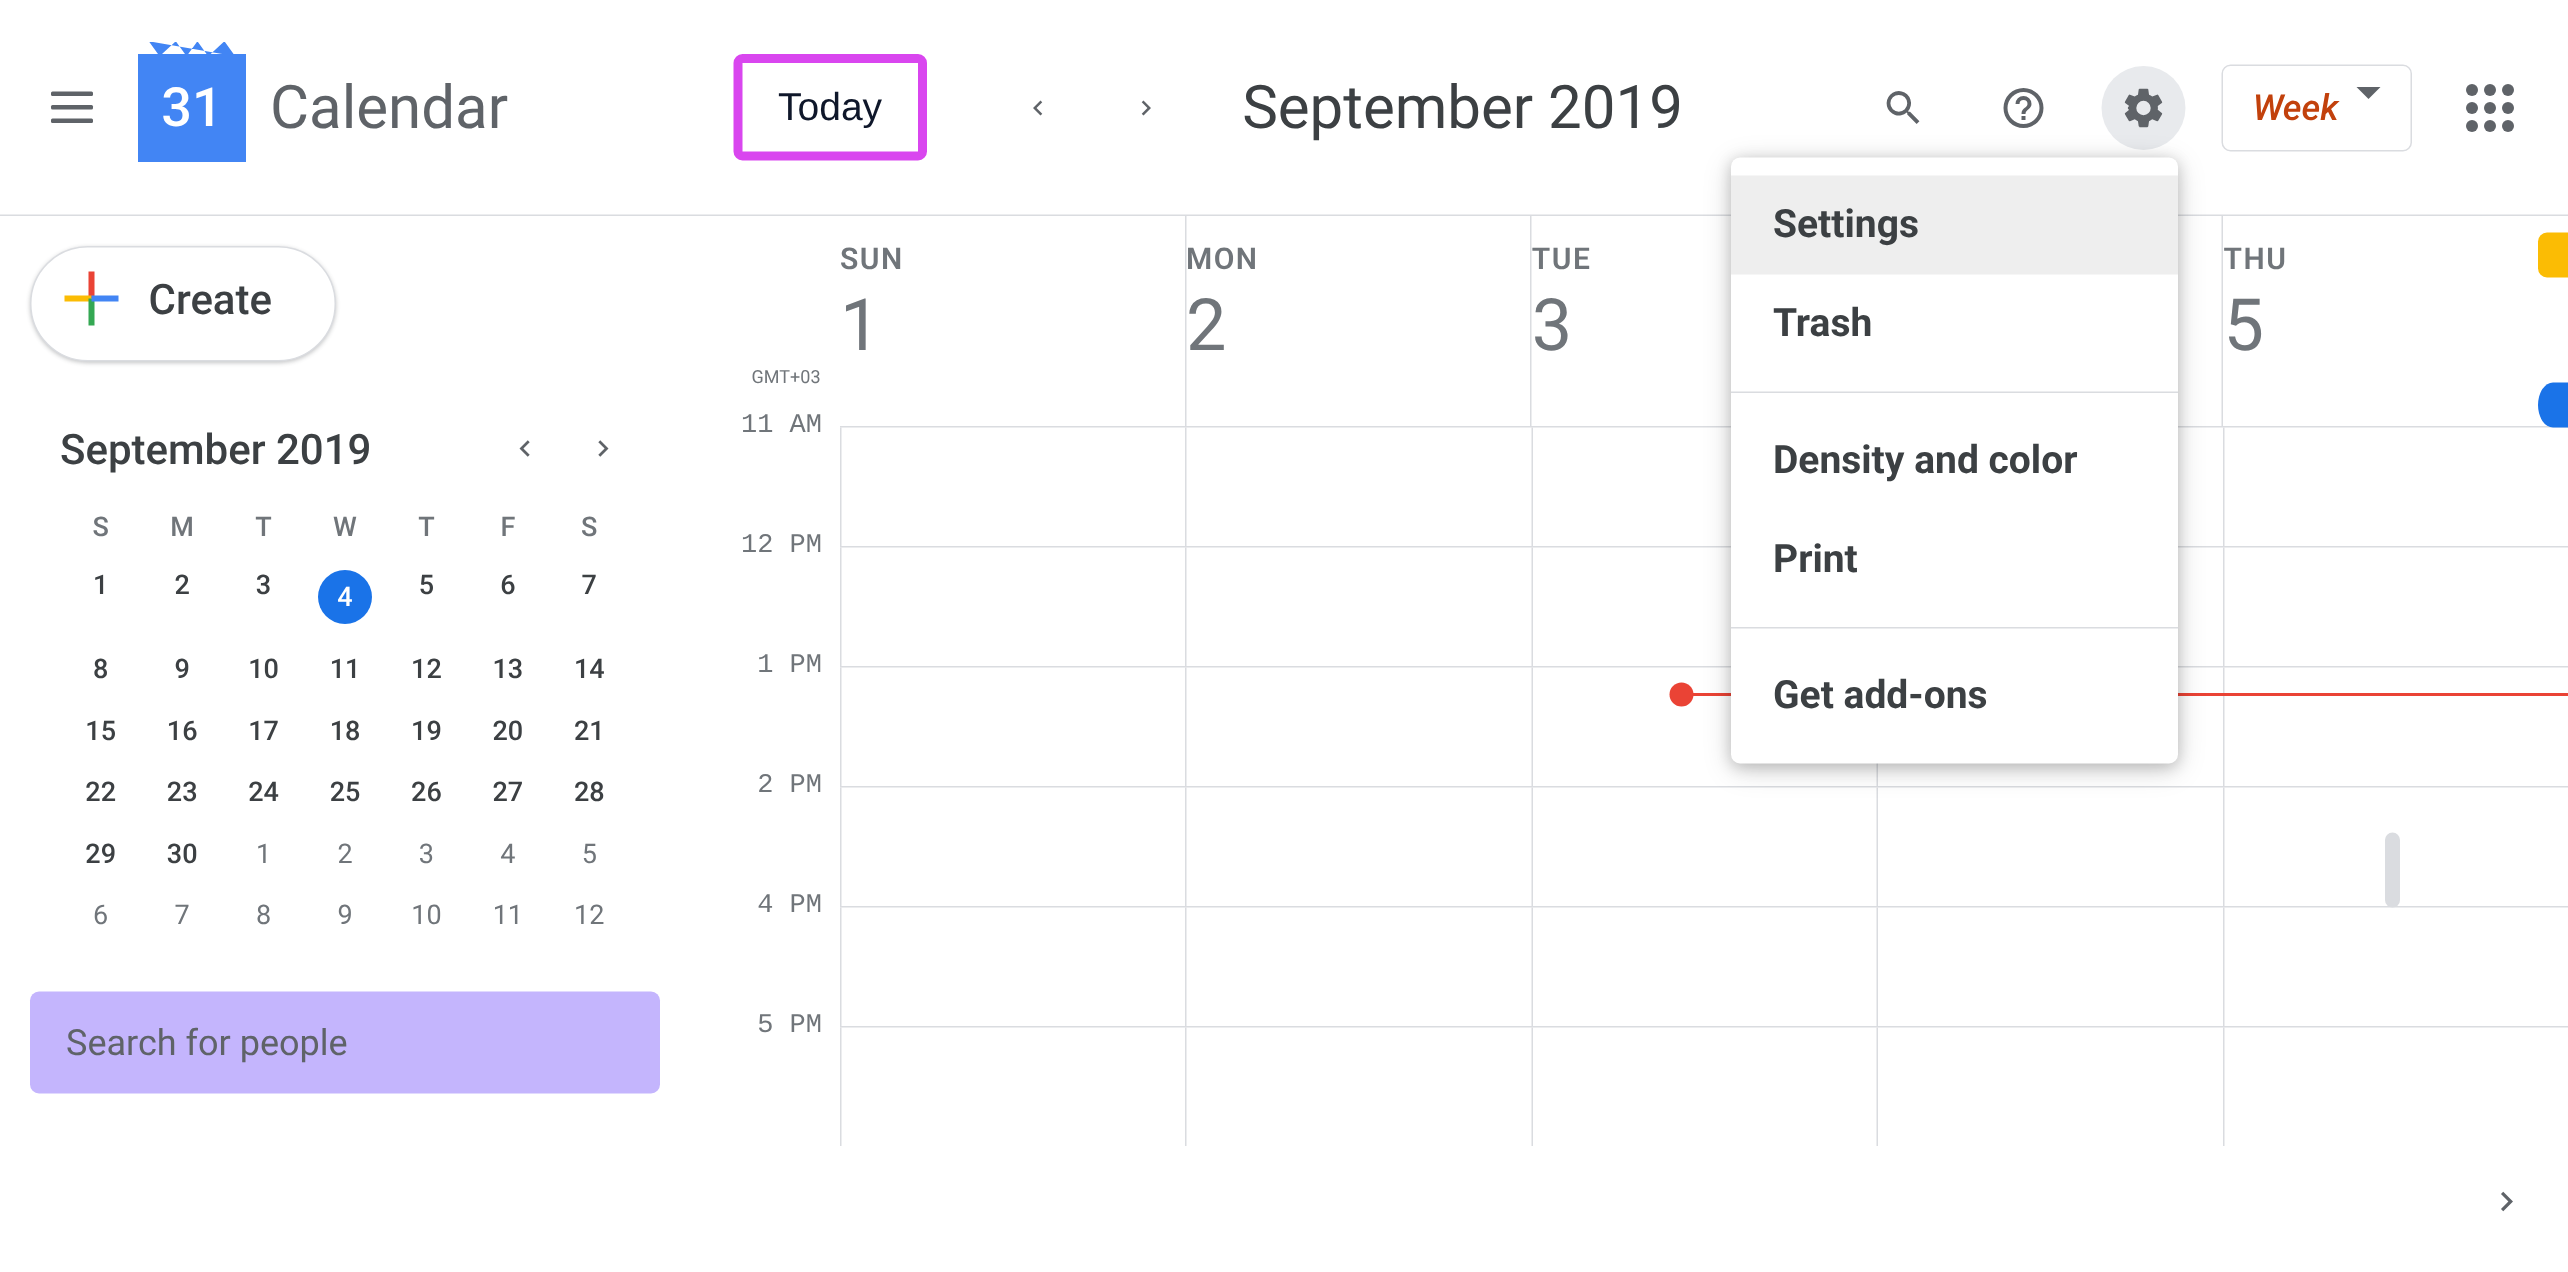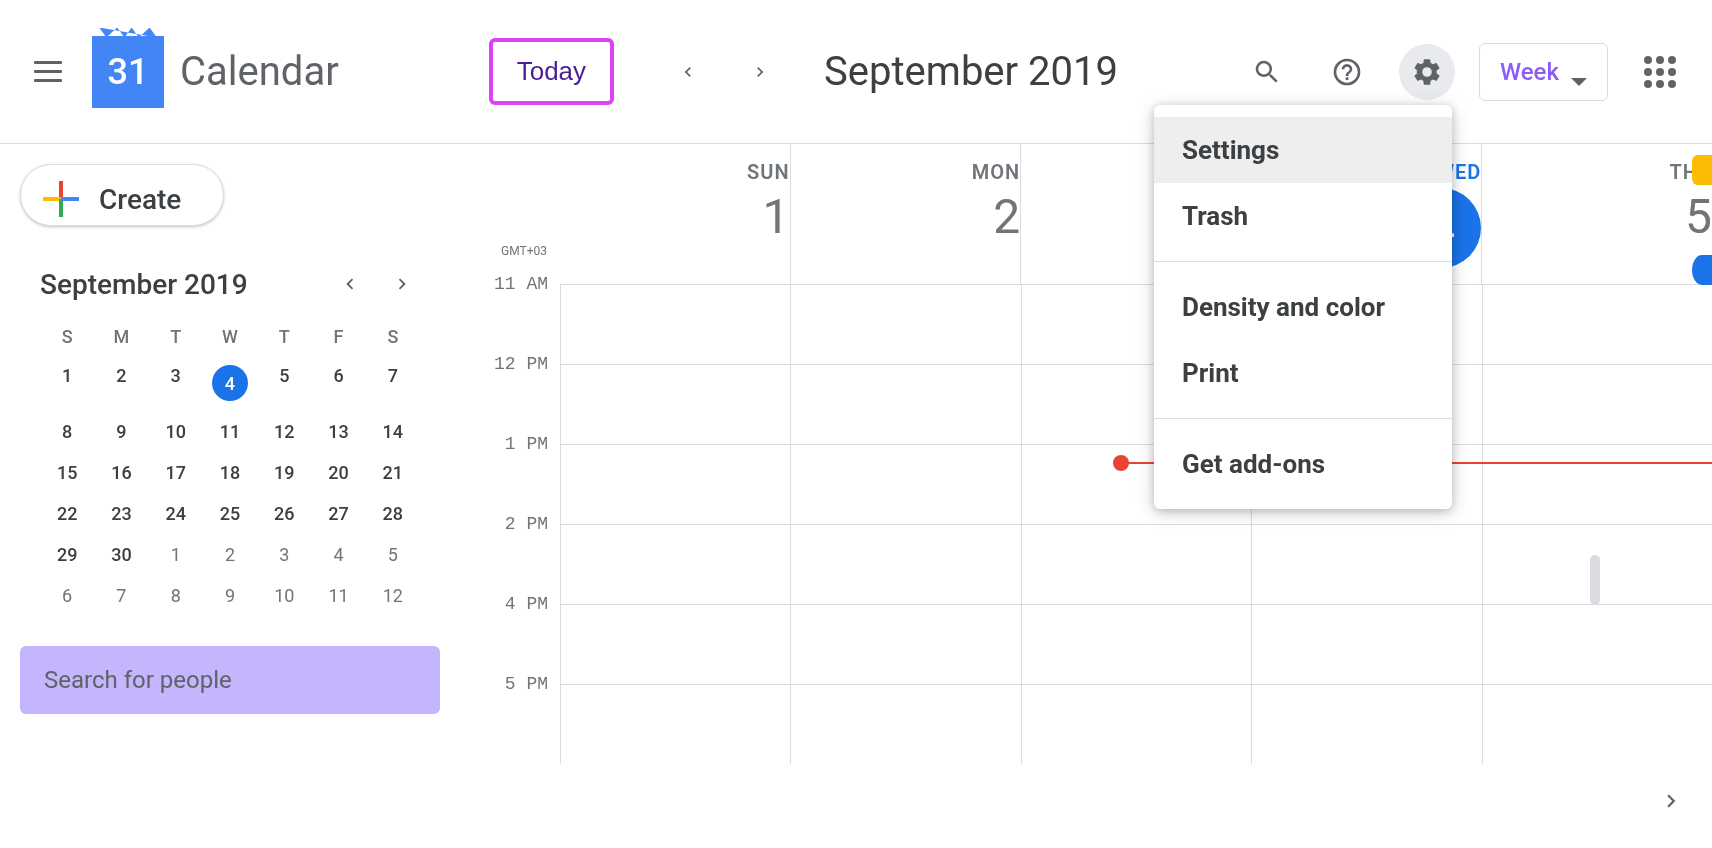--- a/index.html
+++ b/index.html
@@ -55,24 +55,24 @@
     .logo-title {
       margin-left: 16px;
       font-size: 40px;
       color: #5f6368;
       font-weight: 400;
     }
     
     .today-btn {
       margin-left: 150px;
       padding: 14px 24px;
-      border: 4px solid #d946ef;
+      border: 6px solid #d946ef;
       border-radius: 6px;
       font-size: 26px;
-      color: #4c1d95;
+      color: #0f172a;
       font-weight: 500;
       cursor: pointer;
       background: #fff;
     }
     
     .nav-arrows {
       margin-left: 50px;
       display: flex;
       gap: 24px;
     }
@@ -104,27 +104,28 @@
       border-radius: 50%;
       color: #5f6368;
     }
     .icon-btn.active { background: #e8eaed; }
     
     .view-switcher {
       padding: 14px 20px;
       border: 1px solid #dadce0;
       border-radius: 6px;
       font-size: 24px;
-      color: #8b5cf6;
+      color: #c2410c;
       font-weight: 500;
       cursor: pointer;
       background: #fff;
       display: flex;
-      align-items: flex-end;
+      align-items: flex-start;
       gap: 12px;
+      font-style: italic;
     }
     .dropdown-tri {
       width: 0; height: 0;
       border-left: 8px solid transparent;
       border-right: 8px solid transparent;
       border-top: 8px solid #5f6368;
     }
     
     .grid-icon {
       display: grid;
@@ -147,21 +148,21 @@
     
     .sidebar {
       width: 460px;
       padding: 20px;
     }
     
     .create-btn {
       display: inline-flex;
       align-items: center;
       gap: 20px;
-      padding: 16px 42px 8px 22px;
+      padding: 16px 42px 23px 22px;
       border: 1px solid #dadce0;
       border-radius: 50px;
       box-shadow: 0 1px 3px rgba(60,64,67,0.3);
       cursor: pointer;
       background: #fff;
       font-size: 28px;
       color: #3c4043;
       font-weight: 500;
     }
     .plus-icon {
@@ -237,21 +238,21 @@
       position: relative;
       overflow: hidden;
     }
     
     .day-headers {
       display: flex;
       padding-left: 100px;
     }
     .day-col-header {
       flex: 1;
-      text-align: right;
+      text-align: left;
       padding: 16px 0;
       border-left: 1px solid #dadce0;
     }
     .day-col-header:first-child { border-left: none; }
     .dow-label { font-size: 20px; color: #70757a; font-weight: 600; letter-spacing: 1px; }
     .dow-label.today { color: #1a73e8; }
     .day-num {
       font-size: 48px;
       color: #70757a;
       font-weight: 400;

